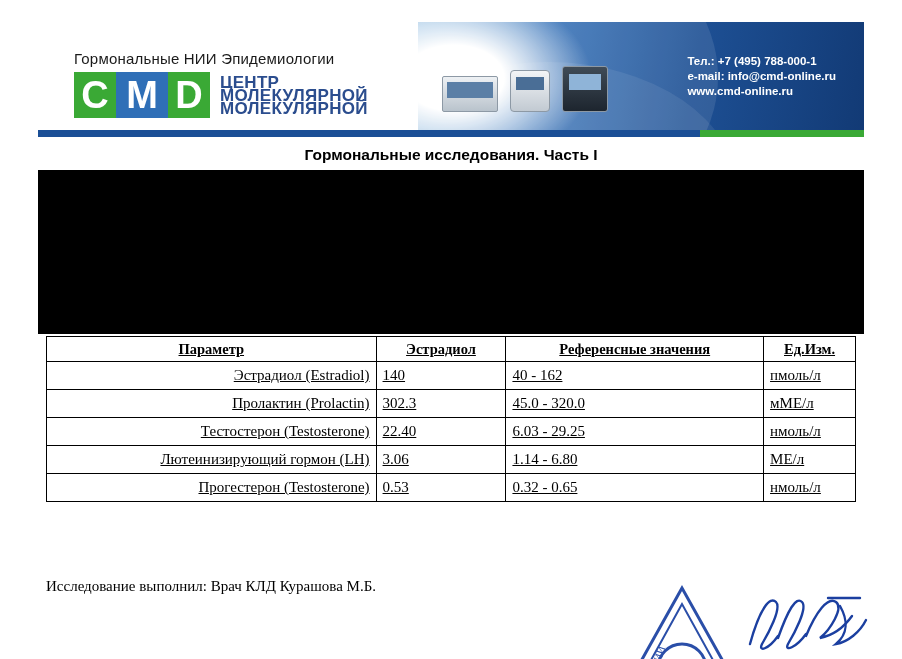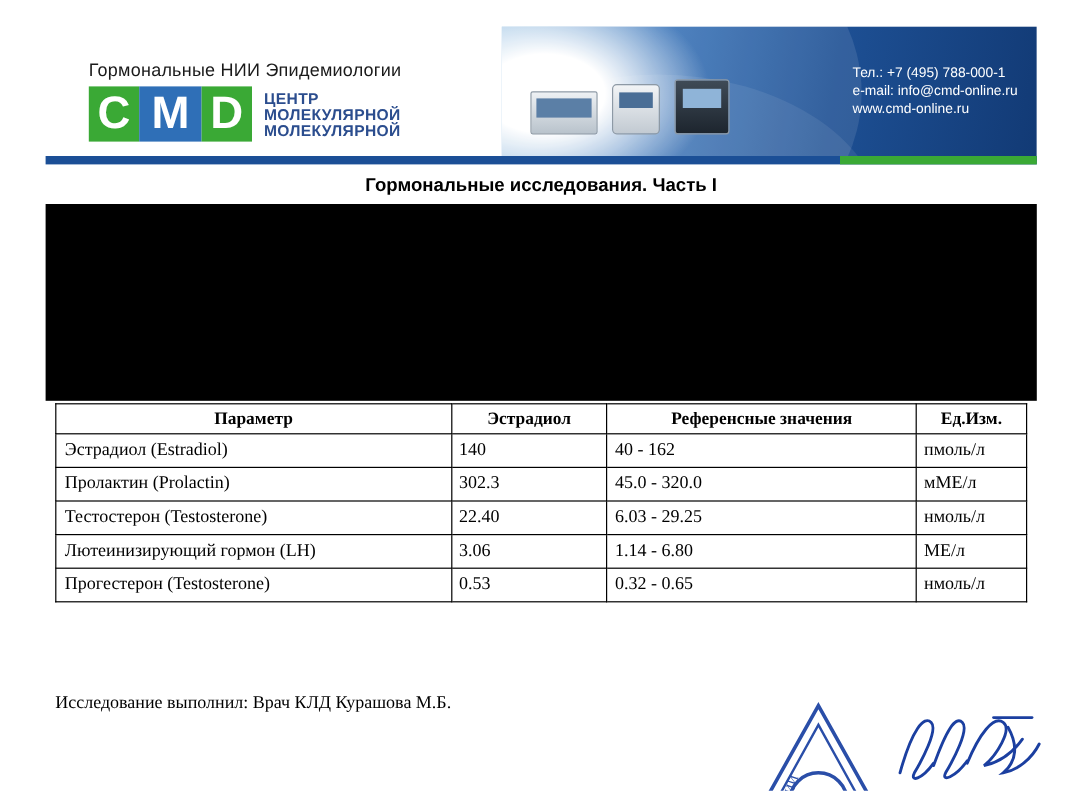--- a/index.html
+++ b/index.html
@@ -82,21 +82,21 @@
     font-family: "Liberation Sans", sans-serif;
     font-weight: bold;
     font-size: 38px;
     line-height: 46px;
     text-align: center;
   }
   .logo-words {
     margin-left: 10px;
     font-family: "Liberation Sans", sans-serif;
     font-weight: bold;
-    font-size: 13px;
+    font-size: 17px;
     line-height: 13px;
     color: #2b4d8e;
     letter-spacing: 0.3px;
   }
   .logo-words div:first-child { color: #2b4d8e; }
 
   .header-right {
     position: absolute;
     left: 380px;
     top: 0;
@@ -124,27 +124,27 @@
     position: absolute;
     left: -60px;
     top: 40px;
     width: 380px;
     height: 260px;
     border-radius: 50%;
     background: rgba(255,255,255,0.08);
   }
   .hr-contacts {
     position: absolute;
-    right: 16px;
+    right: 28px;
     top: 32px;
     font-family: "Liberation Sans", sans-serif;
     font-size: 11.5px;
     line-height: 15px;
     color: #ffffff;
-    font-weight: normal;
+    font-weight: bold;
     text-align: left;
   }
   .devices {
     position: absolute;
     left: 24px;
     top: 44px;
     display: flex;
     align-items: flex-end;
     gap: 12px;
   }
@@ -206,29 +206,30 @@
     top: 336px;
     width: 810px;
     border-collapse: collapse;
     font-family: "Liberation Serif", serif;
     font-size: 15px;
   }
   .results th, .results td {
     border: 1px solid #000;
     padding: 2px 6px;
     vertical-align: middle;
+    text-decoration: underline;
   }
   .results thead th {
     text-align: center;
     font-weight: bold;
     height: 20px;
     font-size: 14.5px;
   }
   .results td.param {
-    text-align: left;
+    text-align: right;
     padding-left: 7px;
   }
   .results td.val,
   .results td.ref,
   .results td.unit {
   }
   .col-param { width: 330px; }
   .col-val   { width: 130px; }
   .col-ref   { width: 258px; }
   .col-unit  { width: 92px; }

